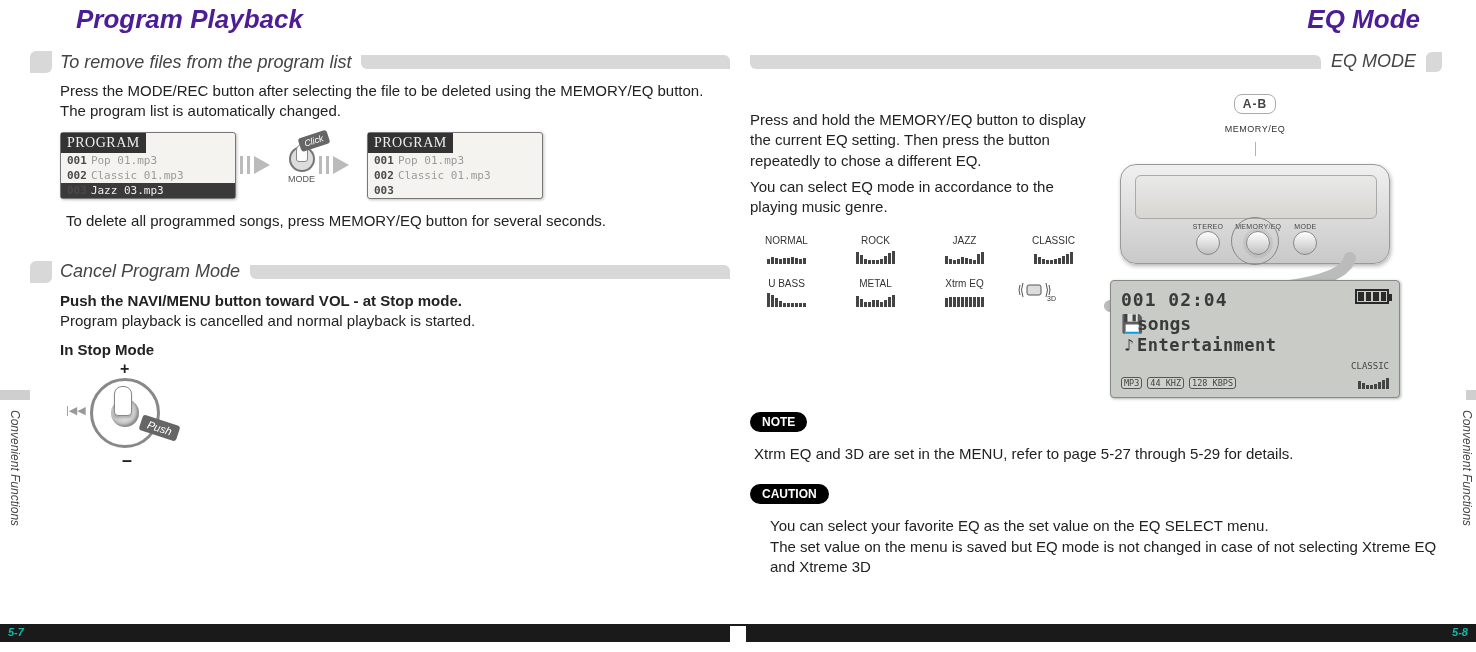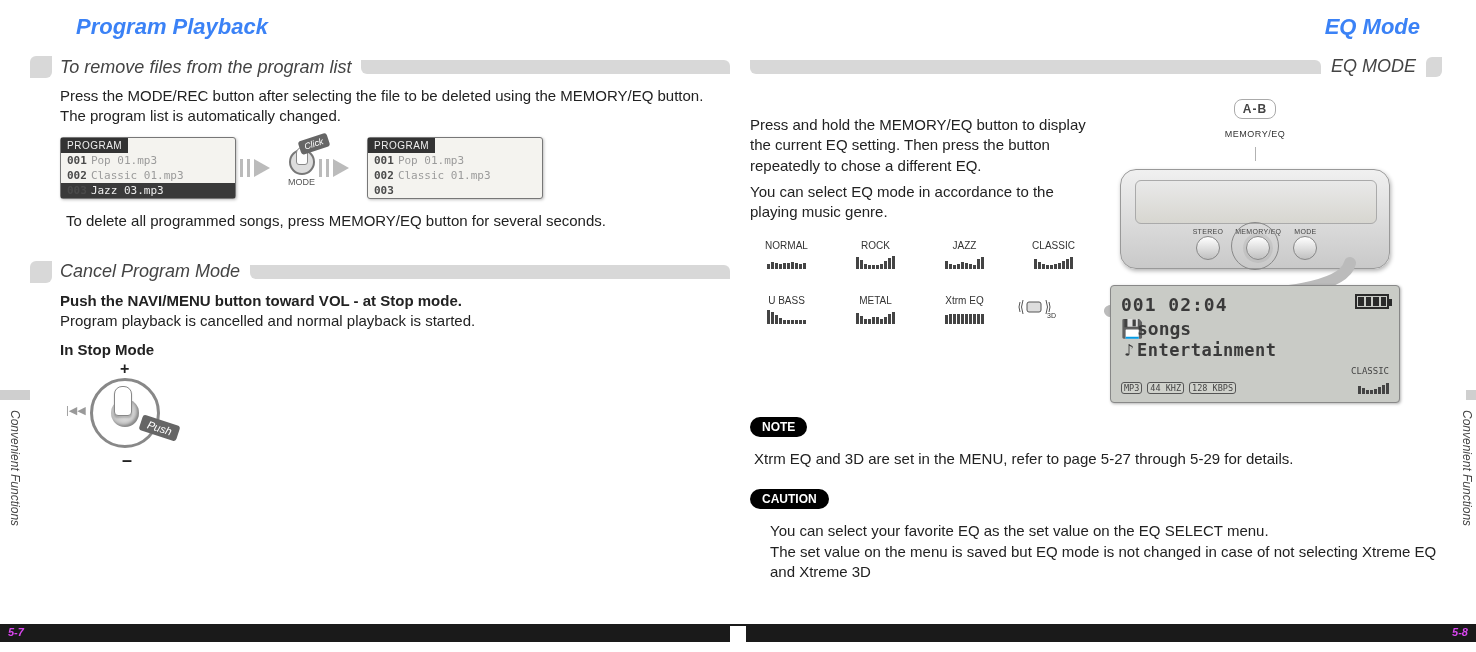--- a/index.html
+++ b/index.html
@@ -15,23 +15,23 @@
   }
   .page {
     position: relative;
     float: left;
     height: 642px;
   }
   .page.left { width: 700px; margin-left: 30px; }
   .page.right { width: 700px; margin-left: 20px; }
   .page-title {
     font-style: italic;
-    font-size: 22px;
-    color: #3b82f6;
-    margin: 14px 0 16px 0;
+    font-size: 26px;
+    color: #4c1d95;
+    margin: 4px 0 16px 0;
     font-family: "Verdana", Arial, sans-serif;
   }
   .page-title.left { text-align: left; padding-left: 46px;}
   .page-title.right { text-align: right; padding-right: 30px;}
   .section-bar {
     display: flex;
     align-items: center;
     margin: 16px 0 8px 0;
   }
   .section-bar.right-align { justify-content: flex-end; }
@@ -90,24 +90,24 @@
     background: #f4f3ef;
     font-family: monospace;
     font-size: 11px;
     padding: 0;
     width: 176px;
     box-shadow: 1px 1px 3px rgba(0,0,0,.25);
   }
   .lcd-head {
     background: #333;
     color: #eee;
-    font-family: Liberation Sans, sans-serif;
+    font-family: Liberation Serif, serif;
     letter-spacing: .5px;
     padding: 2px 6px;
-    font-size: 10px;
+    font-size: 14px;
     display: inline-block;
   }
   .lcd-line { padding: 1px 6px; color:#9b9b9b; }
   .lcd-line .idx { color:#4a4a4a; font-weight:bold; margin-right:4px;}
   .lcd-line.sel { background:#3a3a3a; color:#eee; }
   .arrow {
     display: inline-block;
     width: 0; height: 0;
     border-top: 9px solid transparent;
     border-bottom: 9px solid transparent;
@@ -211,21 +211,21 @@
   .pbtn.highlight .circle {
     box-shadow: 0 0 0 3px rgba(0,0,0,.06);
   }
   .highlight-ring {
     position:absolute; width:48px; height:48px;
     border:1px solid #888; border-radius:50%;
     bottom:-2px; left:50%; transform:translateX(-50%);
   }
   .eq-grid {
     display:grid; grid-template-columns: repeat(4, 1fr);
-    gap: 26px 16px; width: 340px; margin: 18px 0 10px 0;
+    gap: 14px 16px; width: 340px; margin: 18px 0 10px 0;
   }
   .eq-item { font-size:10px; text-align:center; color:#333;}
   .eq-bars {
     height: 16px;
     display:flex; align-items:flex-end; justify-content:center; gap:1px;
     margin-top:2px;
   }
   .eq-bars span {
     width:3px; background:#444; display:block;
   }
@@ -271,21 +271,21 @@
     pointer-events:none;
   }
   .pill {
     display:inline-block; background:#000; color:#fff;
     font-size:12px; font-weight:bold; padding:3px 12px;
     border-radius:12px; margin: 14px 0 6px 0;
   }
   
   .footer-bar {
     position:absolute; bottom:0px; height:18px;
-    background:#1a1a1a; color:#d946ef;
+    background:#1a1a1a; color:#14b8a6;
   }
   .footer-bar.left  { left:-30px; width:730px; }
   .footer-bar.right { right:-26px; width:730px; }
   .footer-bar .pg {
     font-size:11px; font-style:italic; font-weight:bold;
     padding: 2px 8px; display:inline-block;
   }
   .footer-bar.left .pg { float:left; }
   .footer-bar.right .pg { float:right;}
   .footer-bar .rule {

